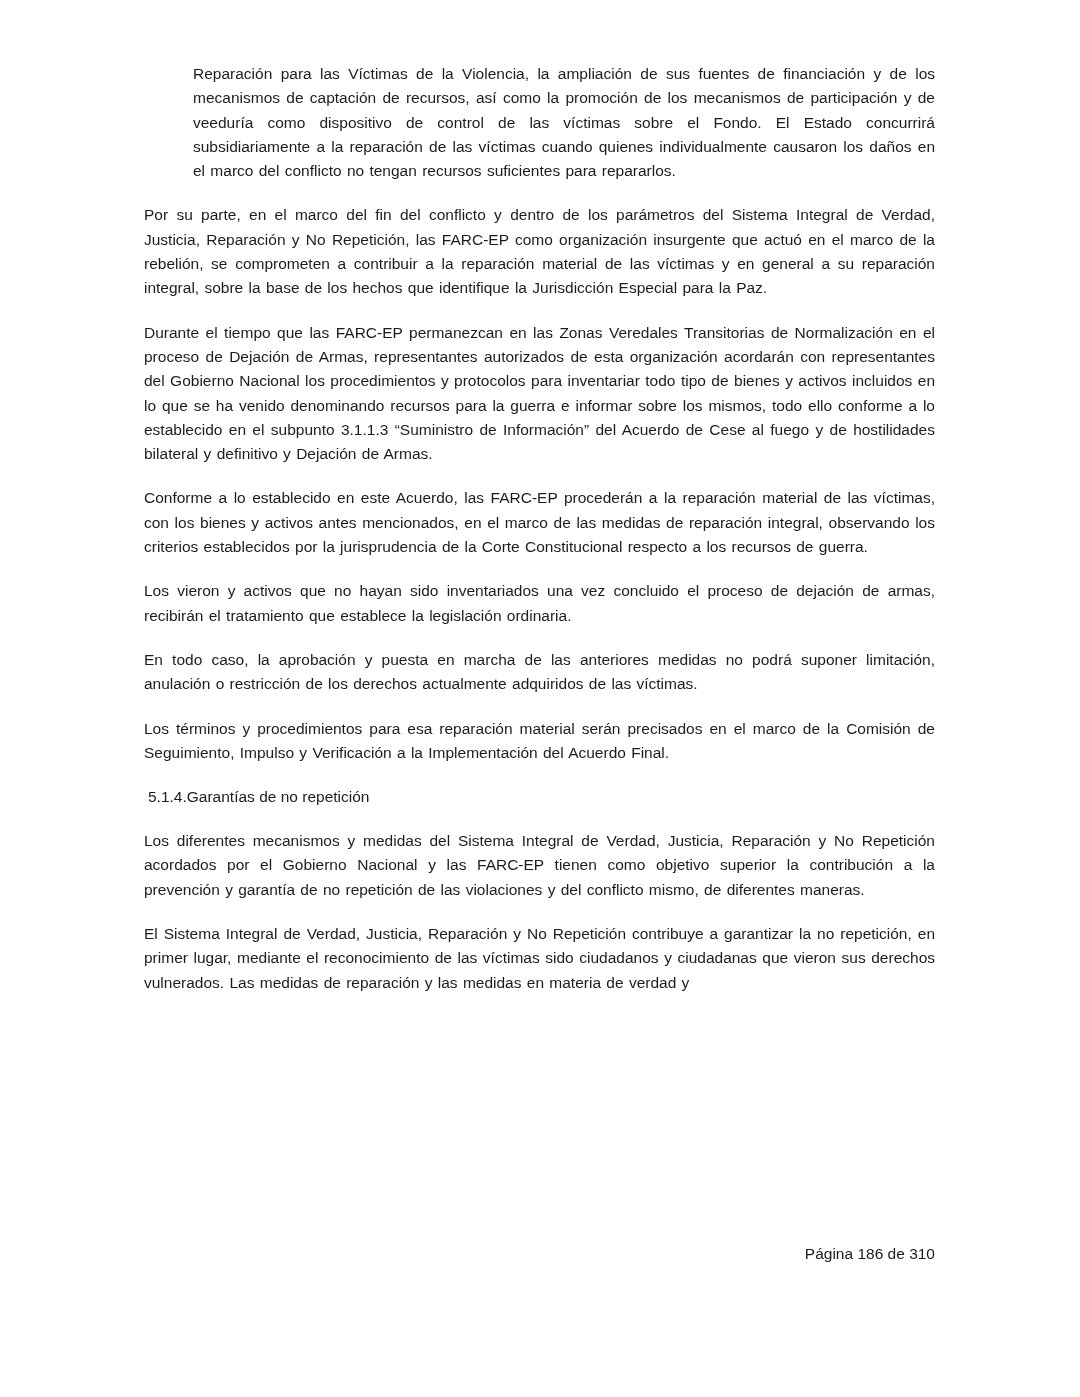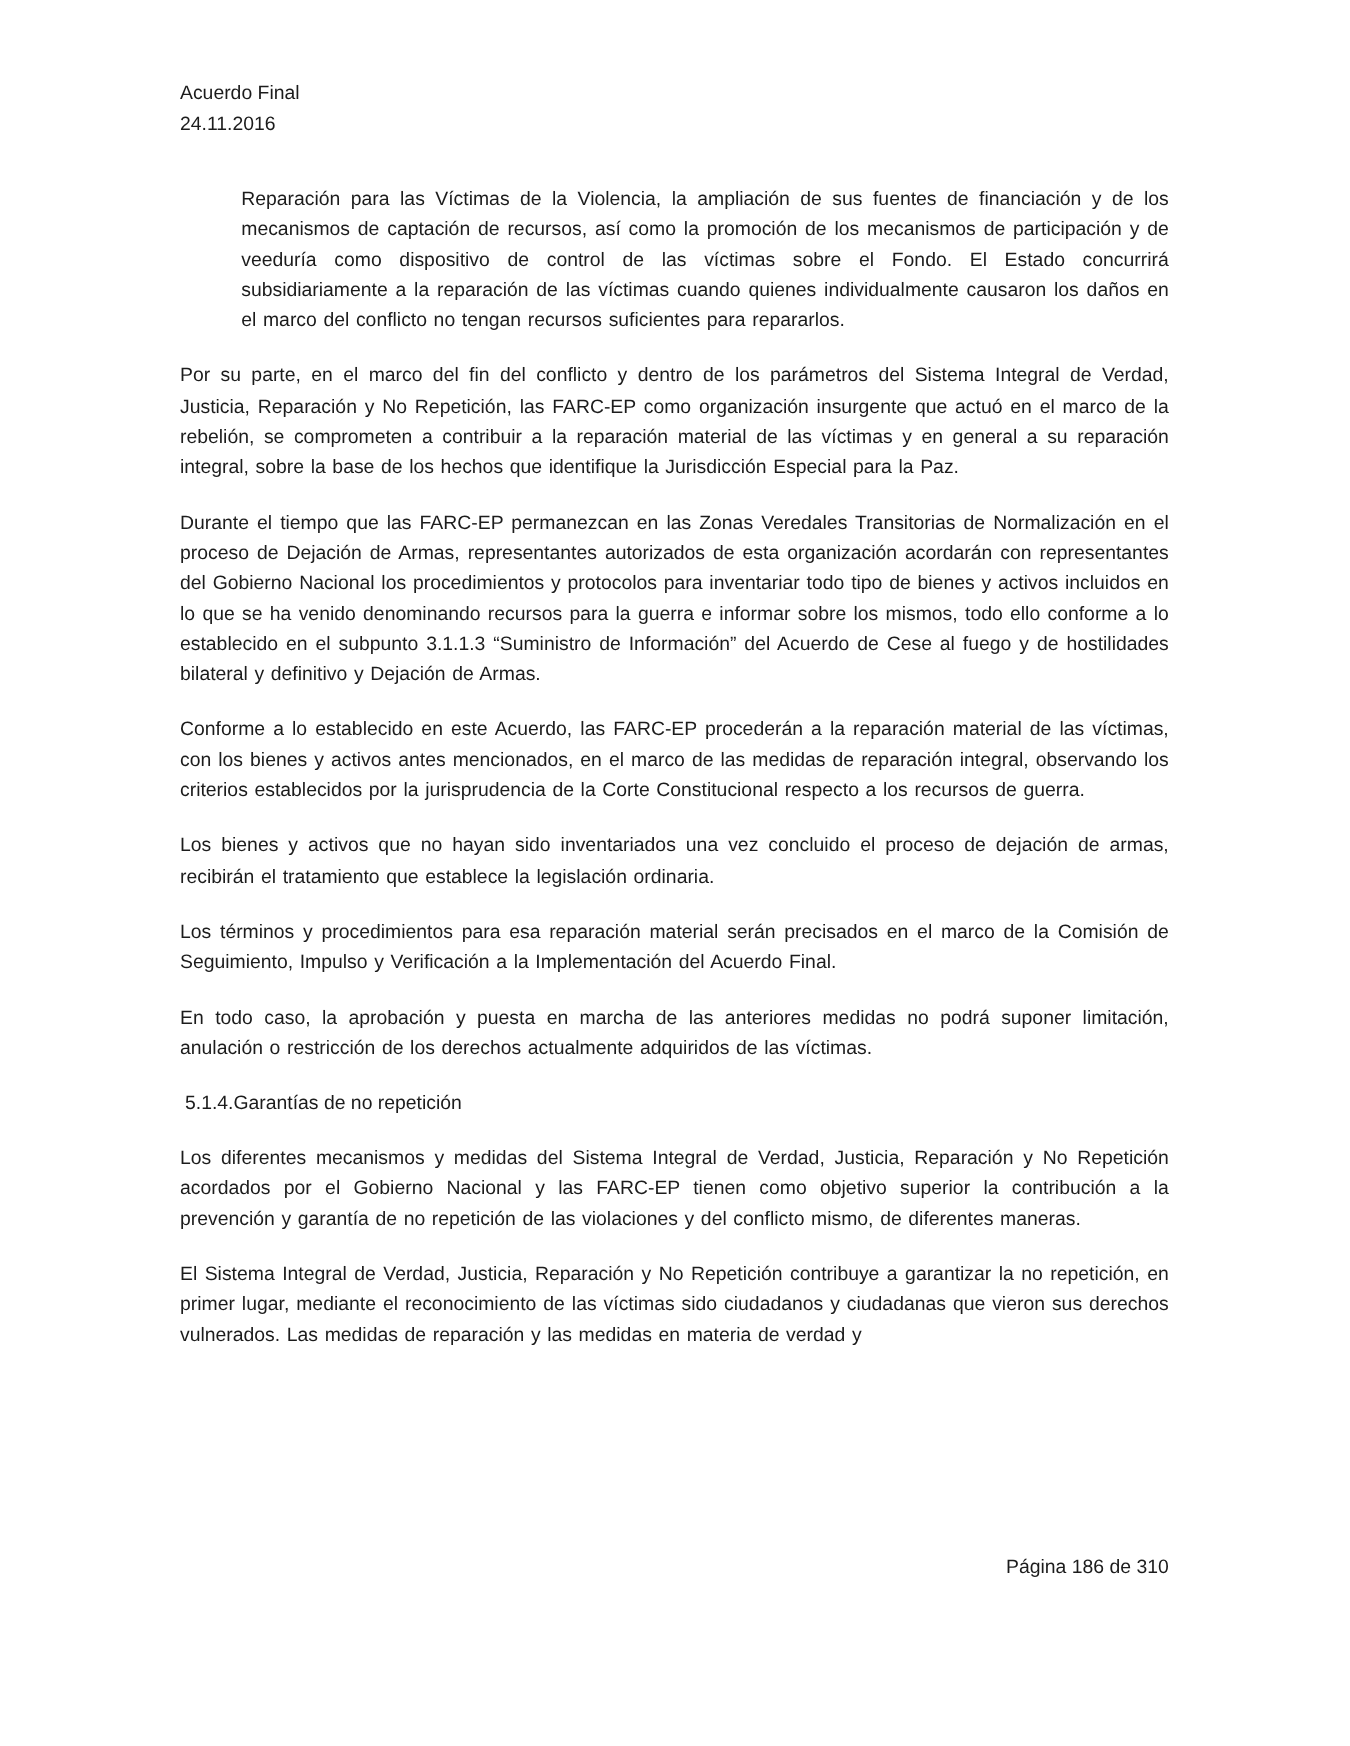--- a/index.html
+++ b/index.html
@@ -44,33 +44,29 @@
     top: 1242px;
     font-size: 15.5px;
     line-height: 24px;
   }
 </style>
 </head>
 <body>
 
 <div class="page">
 
-  <div class="doc-header">
-    <div>Acuerdo Final</div>
-    <div>24.11.2016</div>
-  </div>
 
   <p class="para indented">Reparación para las Víctimas de la Violencia, la ampliación de sus fuentes de financiación y de los mecanismos de captación de recursos, así como la promoción de los mecanismos de participación y de veeduría como dispositivo de control de las víctimas sobre el Fondo. El Estado concurrirá subsidiariamente a la reparación de las víctimas cuando quienes individualmente causaron los daños en el marco del conflicto no tengan recursos suficientes para repararlos.</p>
 
   <p class="para">Por su parte, en el marco del fin del conflicto y dentro de los parámetros del Sistema Integral de Verdad, Justicia, Reparación y No Repetición, las FARC-EP como organización insurgente que actuó en el marco de la rebelión, se comprometen a contribuir a la reparación material de las víctimas y en general a su reparación integral, sobre la base de los hechos que identifique la Jurisdicción Especial para la Paz.</p>
   <p class="para">Durante el tiempo que las FARC-EP permanezcan en las Zonas Veredales Transitorias de Normalización en el proceso de Dejación de Armas, representantes autorizados de esta organización acordarán con representantes del Gobierno Nacional los procedimientos y protocolos para inventariar todo tipo de bienes y activos incluidos en lo que se ha venido denominando recursos para la guerra e informar sobre los mismos, todo ello conforme a lo establecido en el subpunto 3.1.1.3 “Suministro de Información” del Acuerdo de Cese al fuego y de hostilidades bilateral y definitivo y Dejación de Armas.</p>
   <p class="para">Conforme a lo establecido en este Acuerdo, las FARC-EP procederán a la reparación material de las víctimas, con los bienes y activos antes mencionados, en el marco de las medidas de reparación integral, observando los criterios establecidos por la jurisprudencia de la Corte Constitucional respecto a los recursos de guerra.</p>
-  <p class="para">Los bienes y activos que no hayan sido inventariados una vez concluido el proceso de dejación de armas, recibirán el tratamiento que establece la legislación ordinaria.</p>
+  <p class="para">Los vieron y activos que no hayan sido inventariados una vez concluido el proceso de dejación de armas, recibirán el tratamiento que establece la legislación ordinaria.</p>
+  <p class="para">En todo caso, la aprobación y puesta en marcha de las anteriores medidas no podrá suponer limitación, anulación o restricción de los derechos actualmente adquiridos de las víctimas.</p>
   <p class="para">Los términos y procedimientos para esa reparación material serán precisados en el marco de la Comisión de Seguimiento, Impulso y Verificación a la Implementación del Acuerdo Final.</p>
-  <p class="para">En todo caso, la aprobación y puesta en marcha de las anteriores medidas no podrá suponer limitación, anulación o restricción de los derechos actualmente adquiridos de las víctimas.</p>
 
   <h2 class="section-heading">5.1.4.Garantías de no repetición</h2>
 
   <p class="para">Los diferentes mecanismos y medidas del Sistema Integral de Verdad, Justicia, Reparación y No Repetición acordados por el Gobierno Nacional y las FARC-EP tienen como objetivo superior la contribución a la prevención y garantía de no repetición de las violaciones y del conflicto mismo, de diferentes maneras.</p>
   <p class="para">El Sistema Integral de Verdad, Justicia, Reparación y No Repetición contribuye a garantizar la no repetición, en primer lugar, mediante el reconocimiento de las víctimas sido ciudadanos y ciudadanas que vieron sus derechos vulnerados. Las medidas de reparación y las medidas en materia de verdad y</p>
 
   <div class="page-footer">Página 186 de 310</div>
 
 </div>
 

